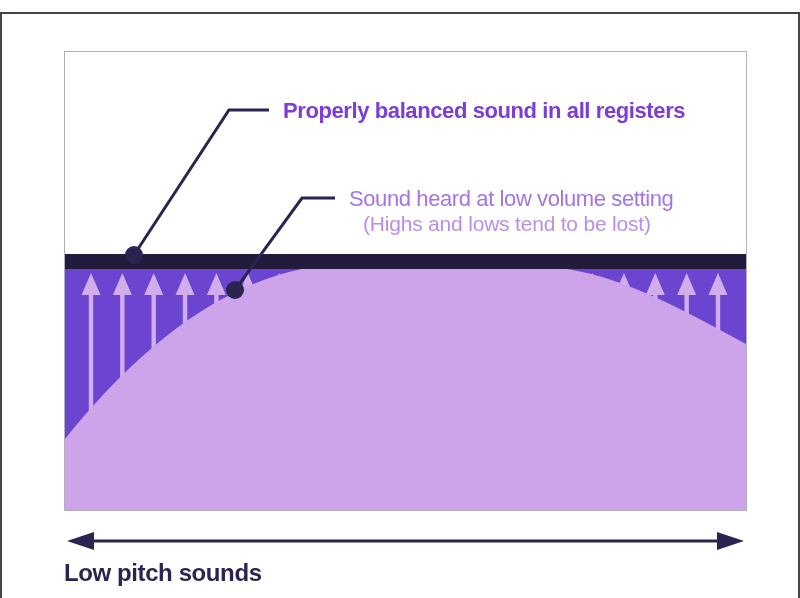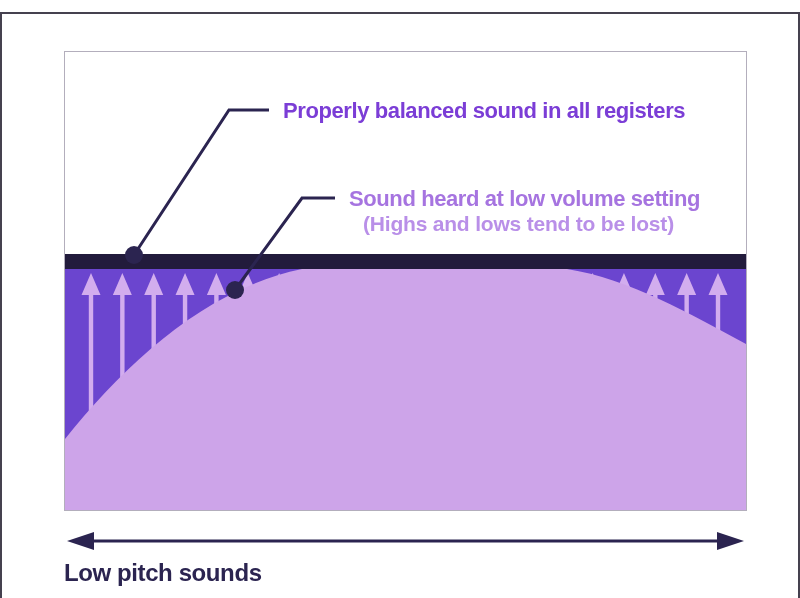--- a/index.html
+++ b/index.html
@@ -37,26 +37,26 @@
   }
   .figure-box svg{display:block;width:681px;height:458px;}
   .lbl{position:absolute;white-space:nowrap;}
   .lbl-title{
     left:281px;top:84px;
     font-size:22px;font-weight:bold;letter-spacing:-0.4px;
     color:var(--title);
   }
   .lbl-lowvol{
     left:347px;top:172px;
-    font-size:22px;font-weight:bold;letter-spacing:-0.4px;
+    font-size:22px;font-weight:normal;letter-spacing:-0.4px;
     color:var(--label2);
   }
   .lbl-lowvol-sub{
     left:361px;top:198px;
-    font-size:21px;font-weight:bold;letter-spacing:-0.2px;
+    font-size:21px;font-weight:normal;letter-spacing:-0.2px;
     color:var(--label2sub);
     text-align:center;
   }
   .pitch-axis{
     position:absolute;left:62px;top:514px;width:683px;height:26px;
   }
   .pitch-axis svg{display:block;width:683px;height:26px;}
   .lbl-pitch{
     top:545px;
     font-size:24px;font-weight:bold;letter-spacing:-0.4px;

